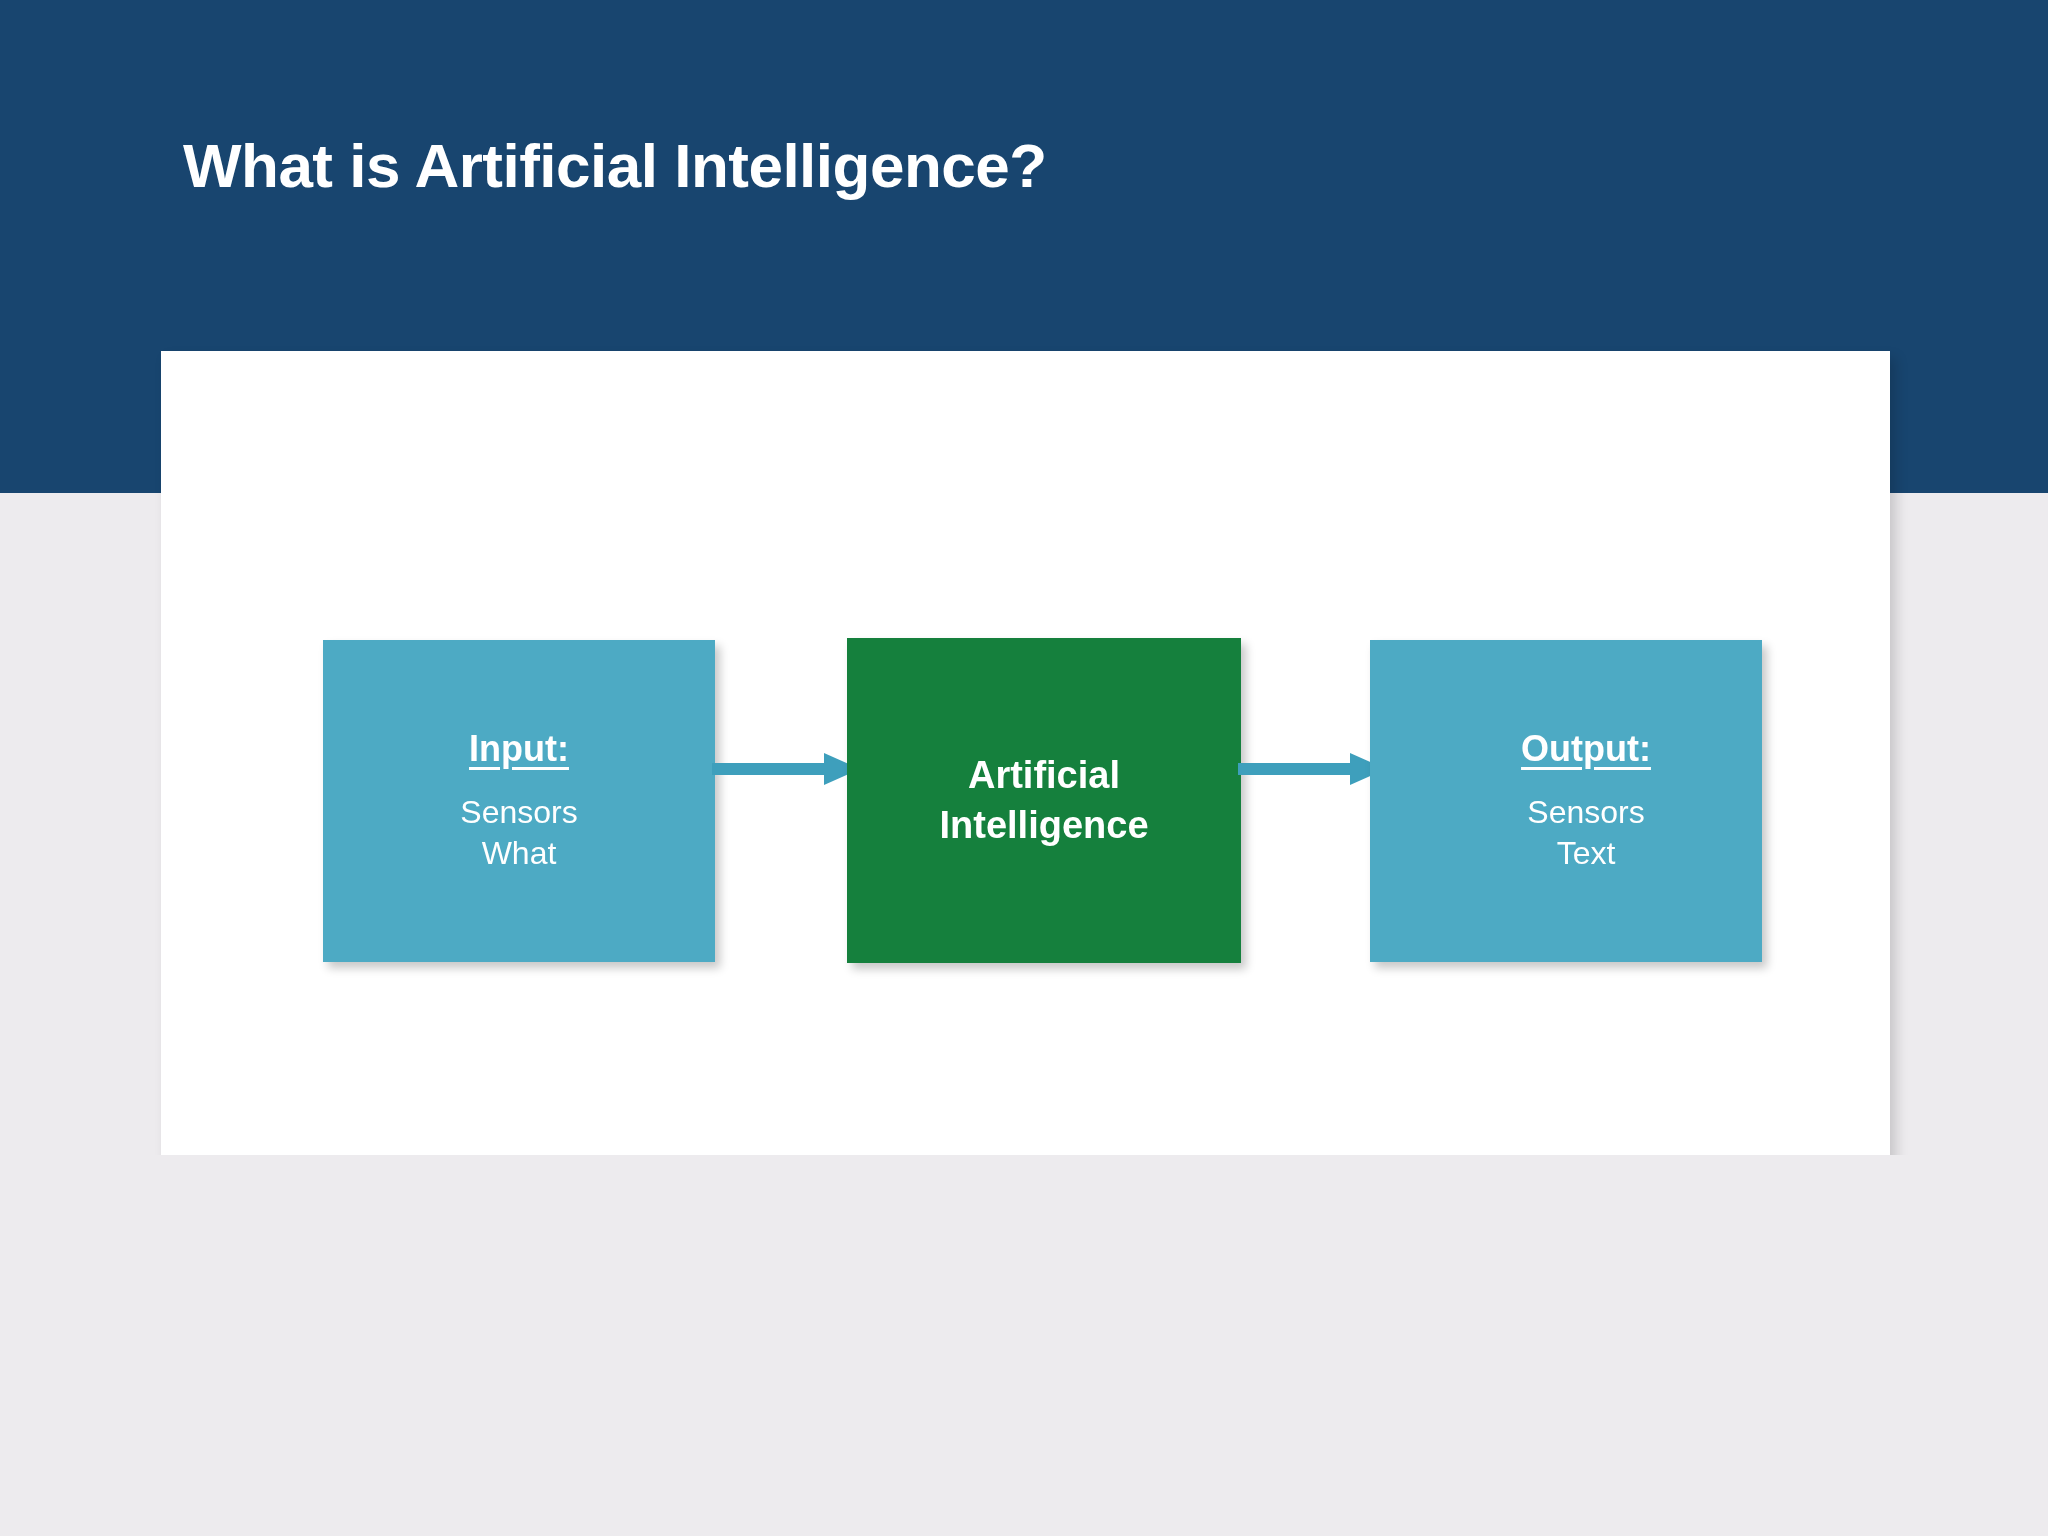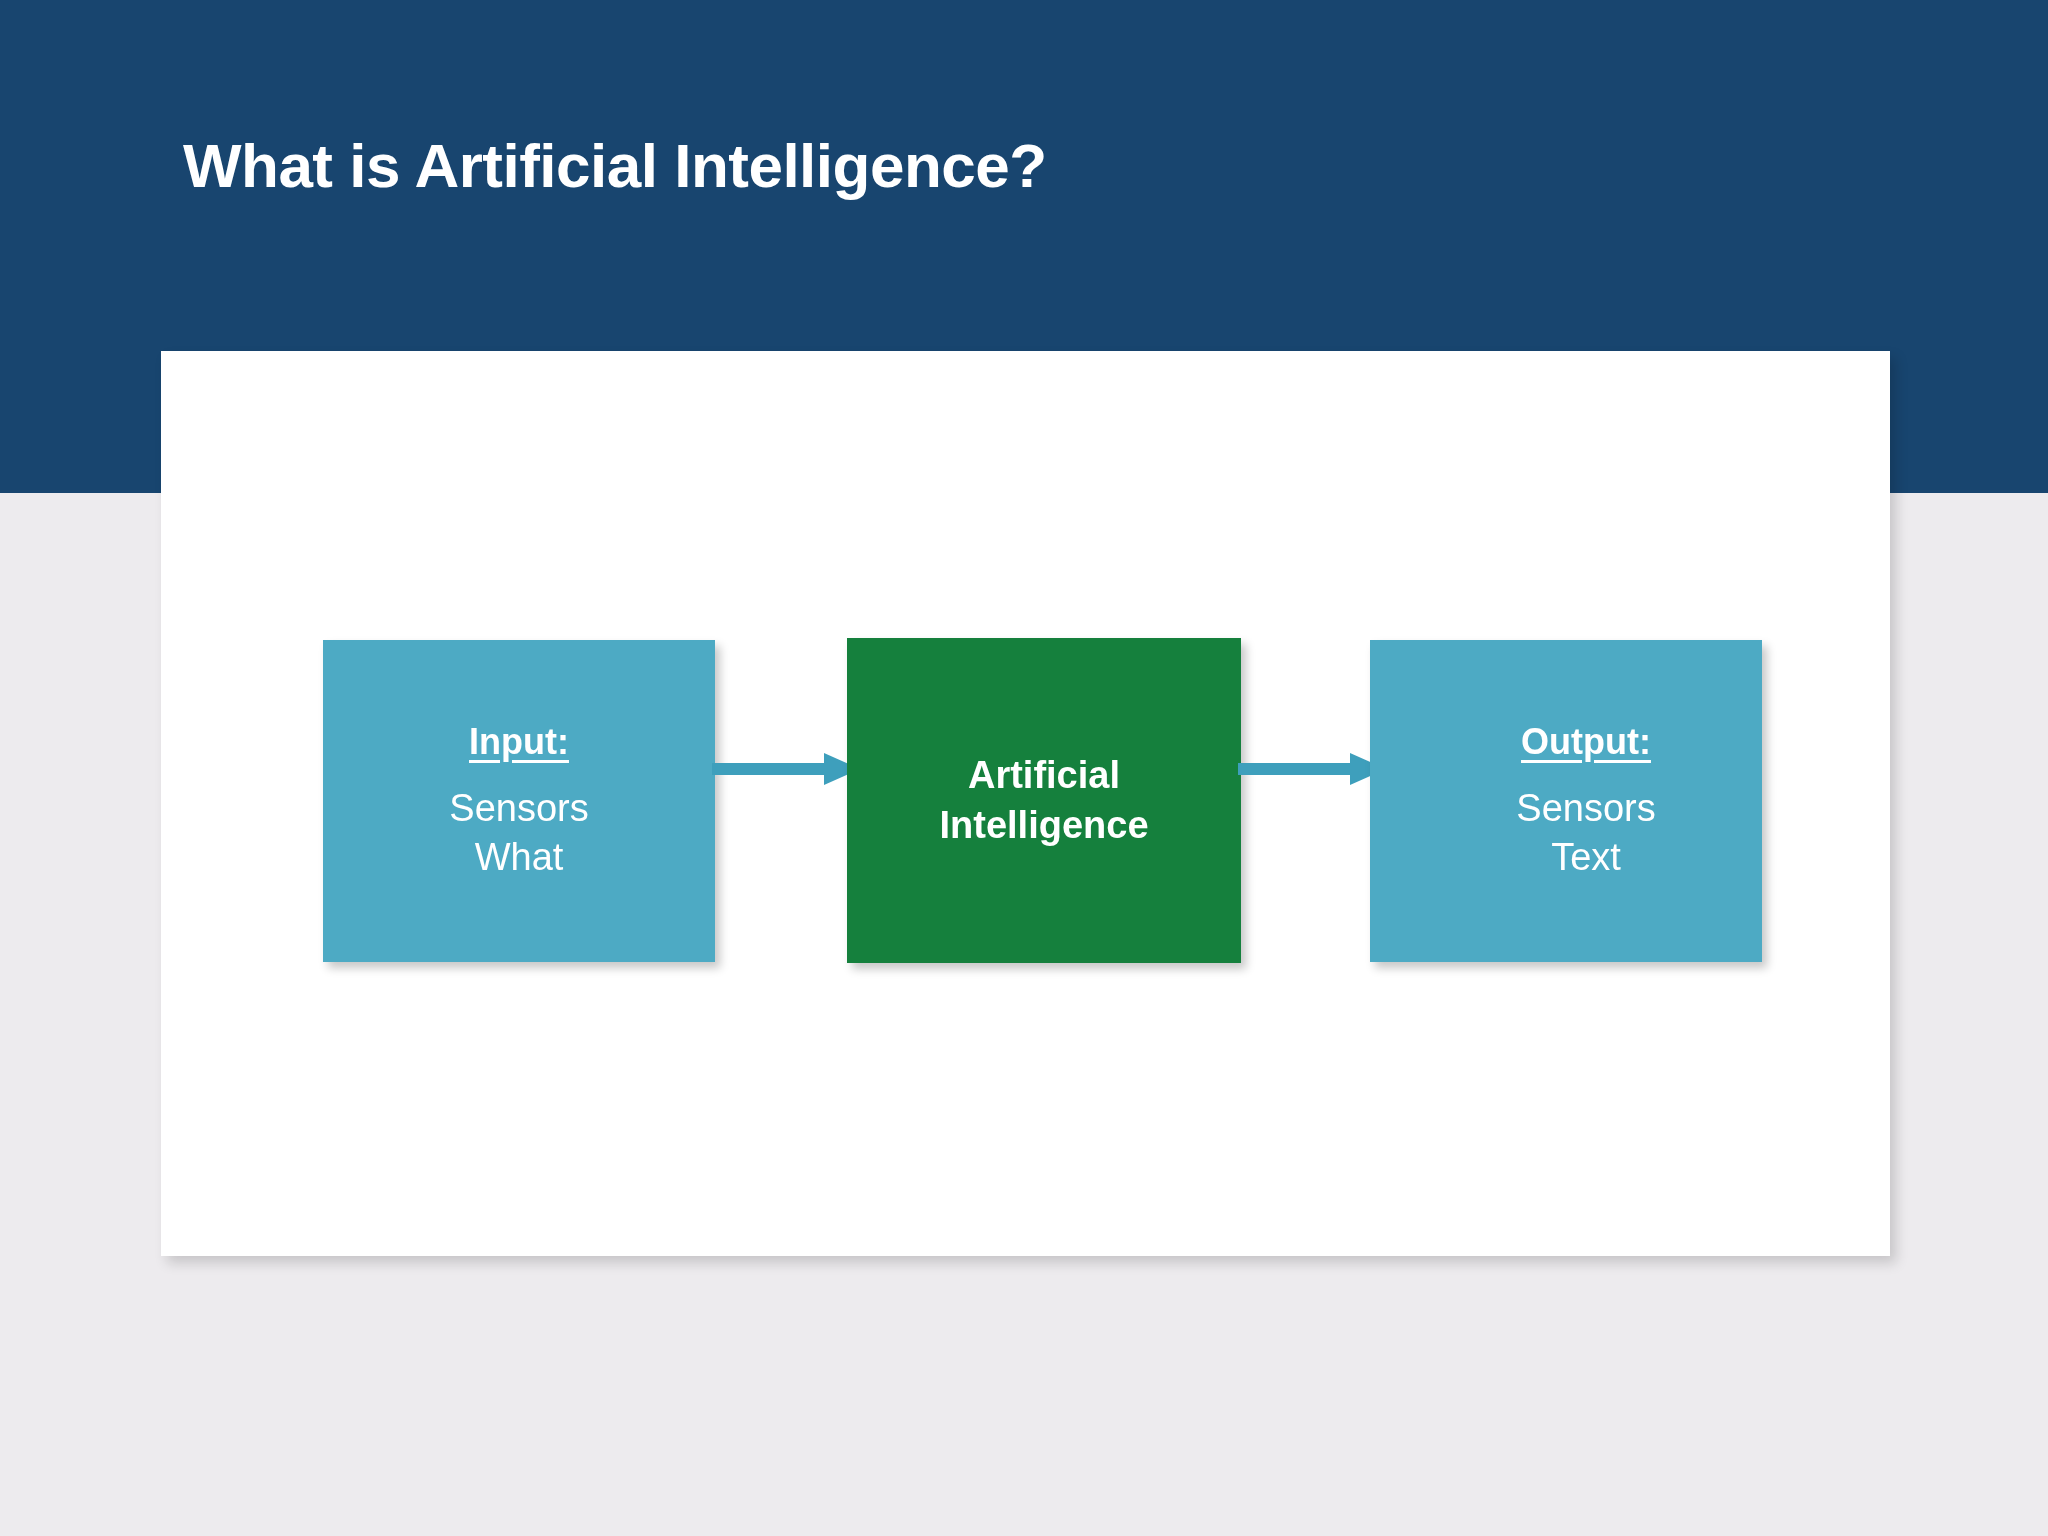--- a/index.html
+++ b/index.html
@@ -13,21 +13,21 @@
     font-family: "Liberation Sans", sans-serif;
     overflow: hidden;
     position: relative;
   }
 
   
   #slide {
     position: absolute;
     left: 0; top: 0;
     width: 2048px;
-    height: 1536px;
+    height: 1155px;
     background: #edebee;
     overflow: hidden;
   }
 
   
   #header-band {
     position: absolute;
     left: 0;
     top: 0;
     width: 2048px;
@@ -107,21 +107,21 @@
   .box-heading {
     font-size: 36px;
     font-weight: bold;
     text-decoration: underline;
     text-underline-offset: 6px;
     line-height: 1.15;
     margin-bottom: 22px;
   }
 
   .box-line {
-    font-size: 38px;
+    font-size: 32px;
     font-weight: normal;
     line-height: 1.28;
     text-align: center;
   }
 
   .box-title-strong {
     font-size: 38px;
     font-weight: bold;
     line-height: 1.3;
   }

